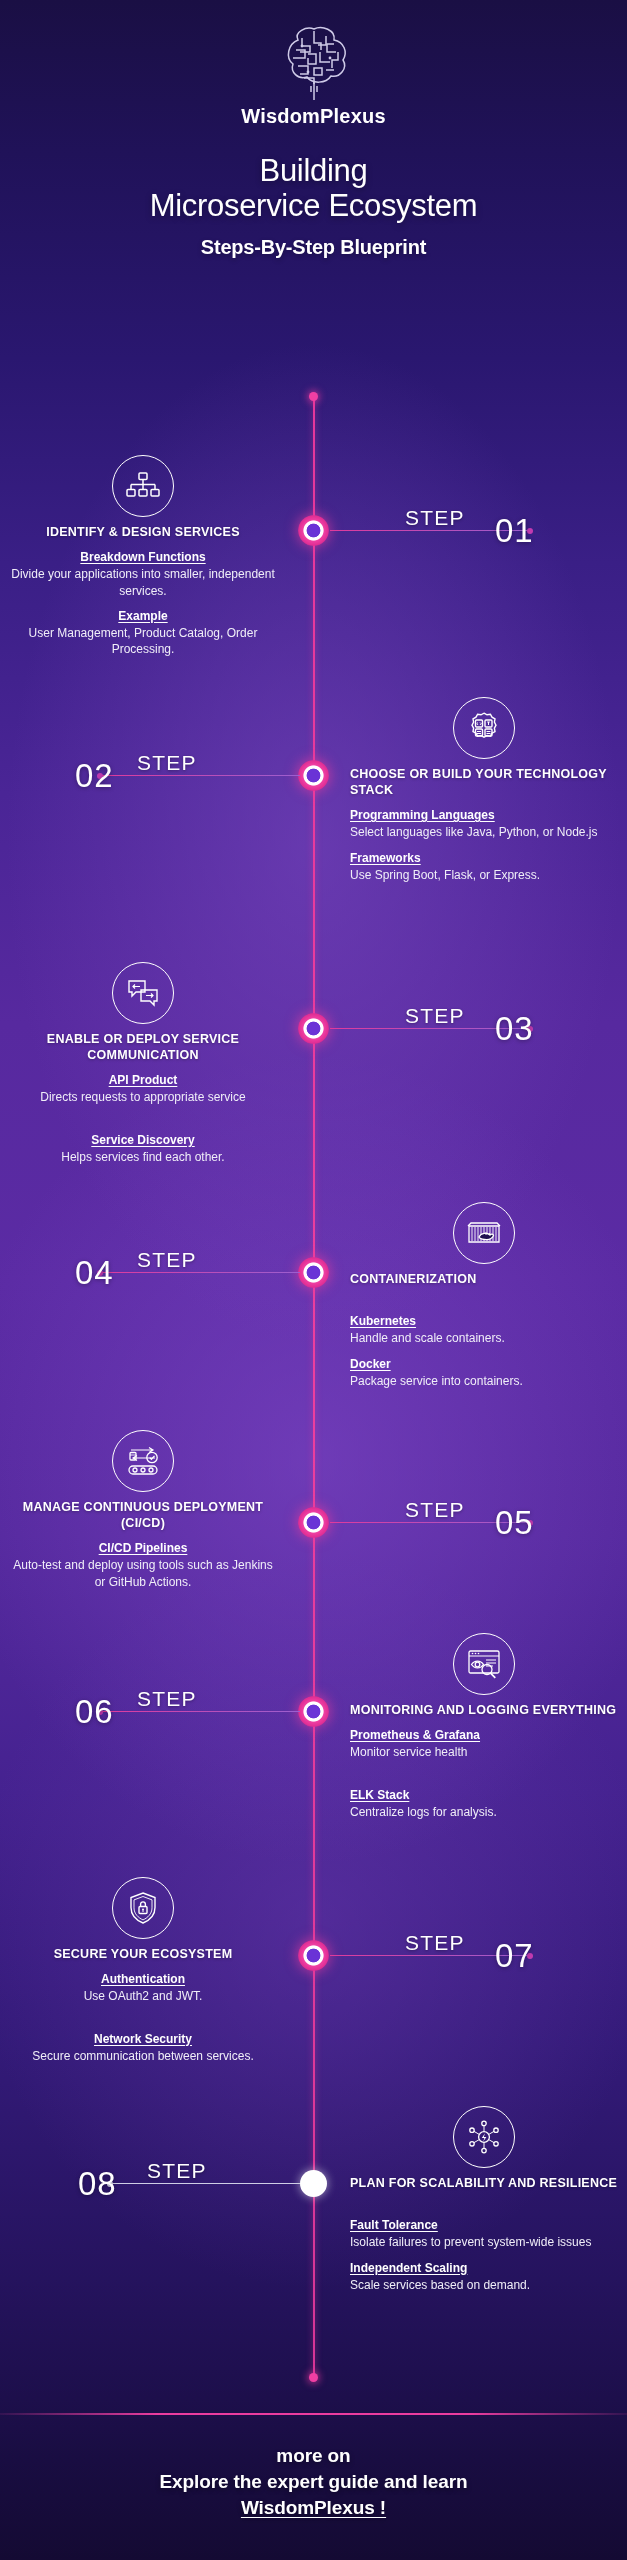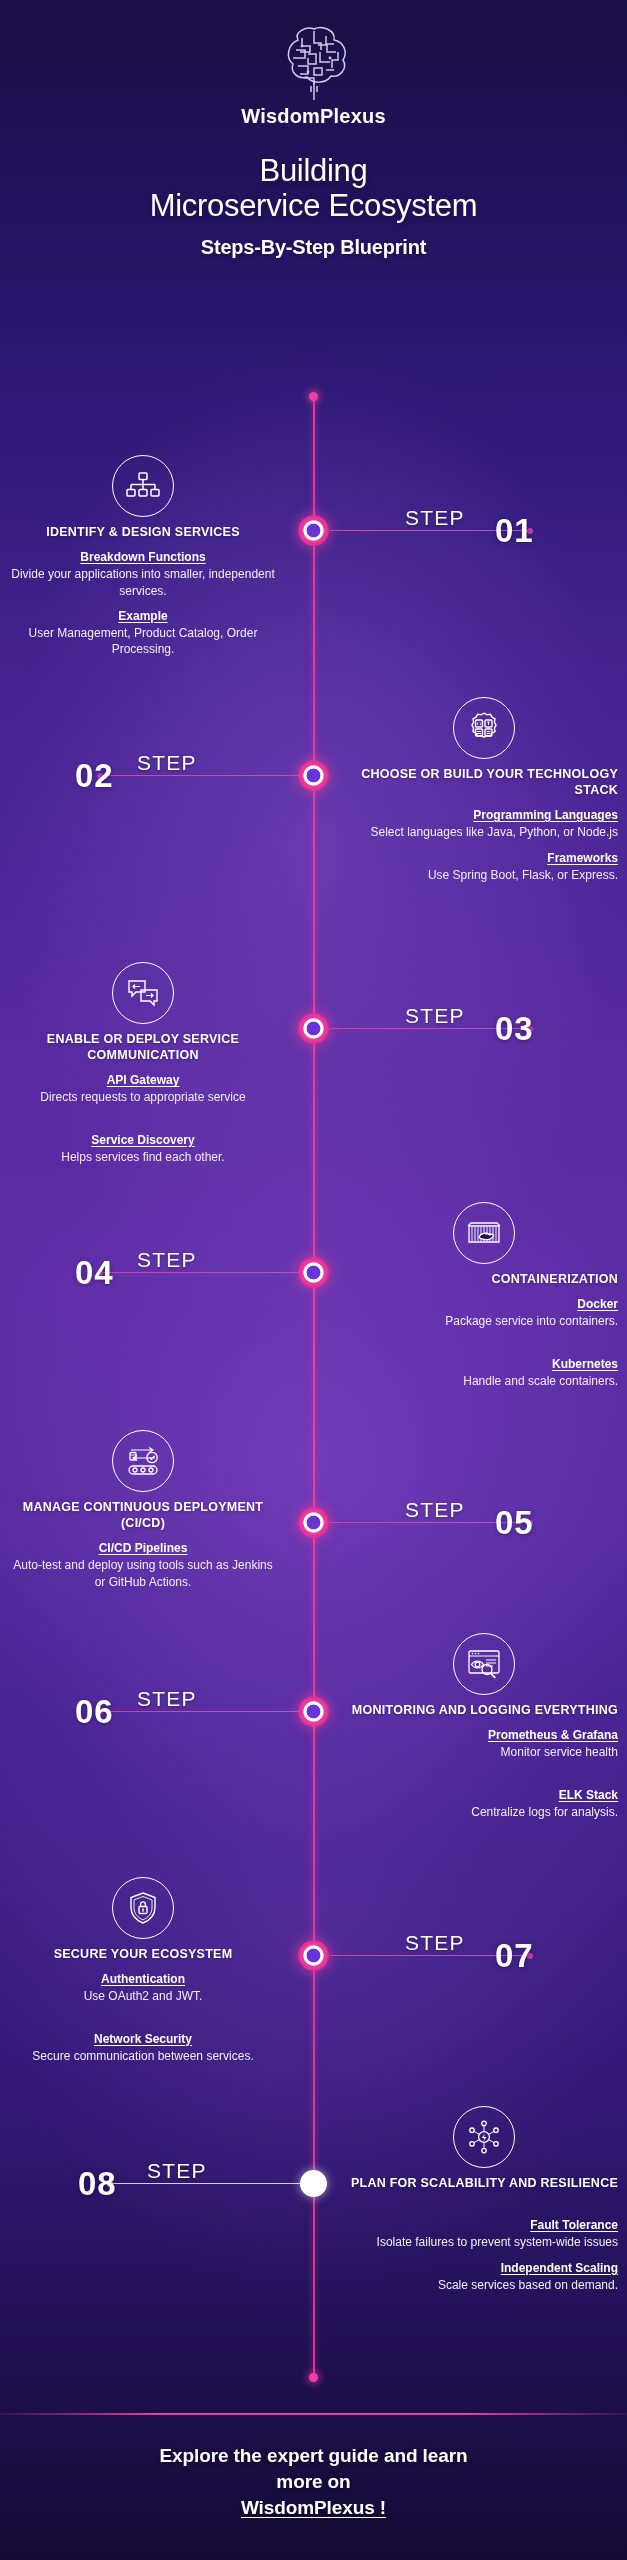--- a/index.html
+++ b/index.html
@@ -105,28 +105,28 @@
   .connector.plain .cap{background:#d9d9ec;}
 
   .steplbl{
     position:absolute;
     font-size:21px; font-weight:400; letter-spacing:1.2px;
     color:#ffffff;
     text-shadow:0 1px 3px rgba(0,0,0,.35);
   }
   .stepnum{
     position:absolute;
-    font-size:33px; font-weight:700; letter-spacing:1px;
+    font-size:33px; font-weight:400; letter-spacing:1px;
     color:#ffffff;
     text-shadow:0 1px 4px rgba(0,0,0,.35);
   }
 
   .panel{position:absolute; width:268px;}
   .panel.left{left:9px; text-align:center;}
-  .panel.right{left:350px; text-align:right;}
+  .panel.right{left:350px; text-align:left;}
 
   .icon-circle{
     width:60px; height:60px; border-radius:50%;
     border:1.6px solid #ffffff;
     display:flex; align-items:center; justify-content:center;
     margin:0 auto 7px auto;
   }
   .icon-circle svg{display:block;}
   .panel-title{
     font-size:12.5px; font-weight:700; letter-spacing:.25px;
@@ -284,21 +284,21 @@
       <div class="icon-circle">
         <svg width="34" height="30" viewBox="0 0 34 30" fill="none" stroke="#ffffff" stroke-width="1.4">
           <path d="M3 3 h16 v11 h-9 l-4 4 v-4 h-3 z"></path>
           <path d="M15 12 h16 v11 h-3 v4 l-4-4 h-9 z"></path>
           <path d="M14 8.5 h-7 M9 6.5 l-2 2 2 2" stroke-width="1.2"></path>
           <path d="M20 17.5 h7 M25 15.5 l2 2 -2 2" stroke-width="1.2"></path>
         </svg>
       </div>
       <div class="panel-title">ENABLE OR DEPLOY SERVICE COMMUNICATION</div>
       <div class="blk">
-        <div class="blk-h">API Gateway</div>
+        <div class="blk-h">API Product</div>
         <div class="blk-b">Directs requests to appropriate service</div>
       </div>
       <div class="blk" style="margin-top:26px;">
         <div class="blk-h">Service Discovery</div>
         <div class="blk-b">Helps services find each other.</div>
       </div>
     </div>
   </div>
 
   <div class="step" style="top:0">
@@ -316,27 +316,27 @@
       <div class="icon-circle">
         <svg width="36" height="30" viewBox="0 0 36 30" fill="none" stroke="#ffffff" stroke-width="1.3">
           <path d="M3 8 h30 v16 h-30 z"></path>
           <path d="M2 8 l3-3 h26 l3 3"></path>
           <path d="M6 9 v14 M9 9 v14 M12 9 v14 M15 9 v14 M18 9 v14 M21 9 v14 M24 9 v14 M27 9 v14 M30 9 v14" stroke-width=".9"></path>
           <path d="M13 19 c2-4 8-5 11-2 1.5-1.5 3-1 3.5 .5 -1 3 -5 4.5 -9 4 -3-.4 -5-1-5.5-2.5 z" fill="#1f1050"></path>
           <path d="M20 14.5 v2.5 M23.5 15 v2" stroke-width=".9"></path>
         </svg>
       </div>
       <div class="panel-title">CONTAINERIZATION</div>
-      <div class="blk">
-        <div class="blk-h">Docker</div>
-        <div class="blk-b">Package service into containers.</div>
-      </div>
       <div class="blk" style="margin-top:26px;">
         <div class="blk-h">Kubernetes</div>
         <div class="blk-b">Handle and scale containers.</div>
+      </div>
+      <div class="blk">
+        <div class="blk-h">Docker</div>
+        <div class="blk-b">Package service into containers.</div>
       </div>
     </div>
   </div>
 
   <div class="step" style="top:0">
     <div class="node" style="top:1506px">
         <div class="ring"></div>
       </div>
     <div class="connector to-right" style="left:330px; top:1522px; width:200px;">
         <div class="ln"></div>
@@ -472,18 +472,18 @@
       </div>
       <div class="blk">
         <div class="blk-h">Independent Scaling</div>
         <div class="blk-b">Scale services based on demand.</div>
       </div>
     </div>
   </div>
 
   <div class="footer-rule"></div>
   <div class="footer">
+    <div>more on</div>
     <div>Explore the expert guide and learn</div>
-    <div>more on</div>
     <div class="cta-link">WisdomPlexus !</div>
   </div>
 
 </div>
 
 </body></html>

